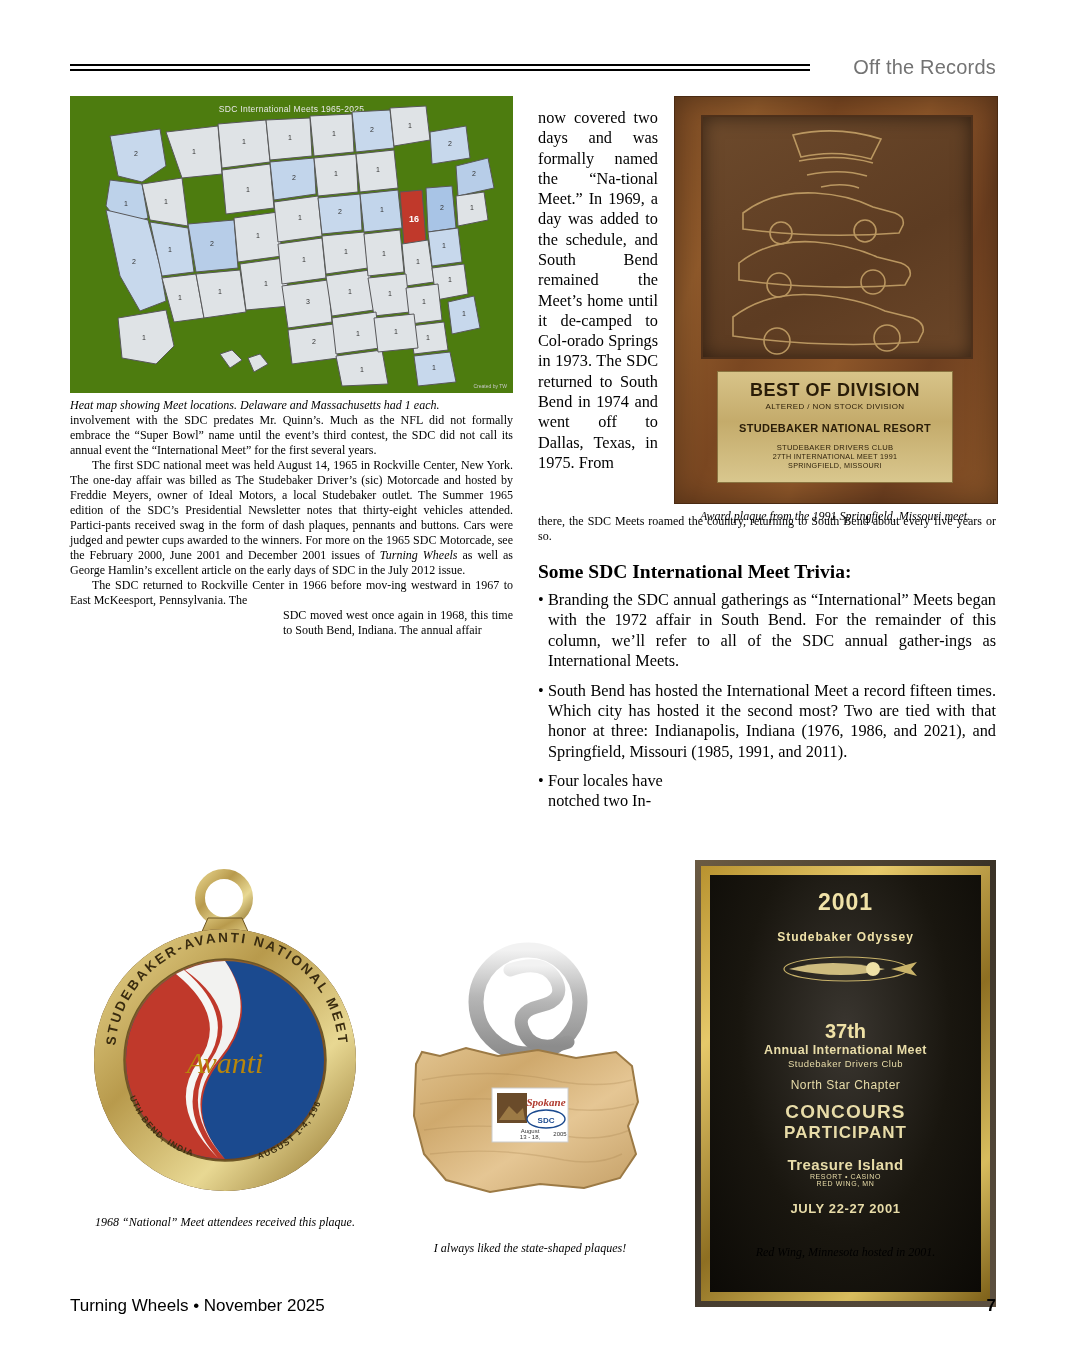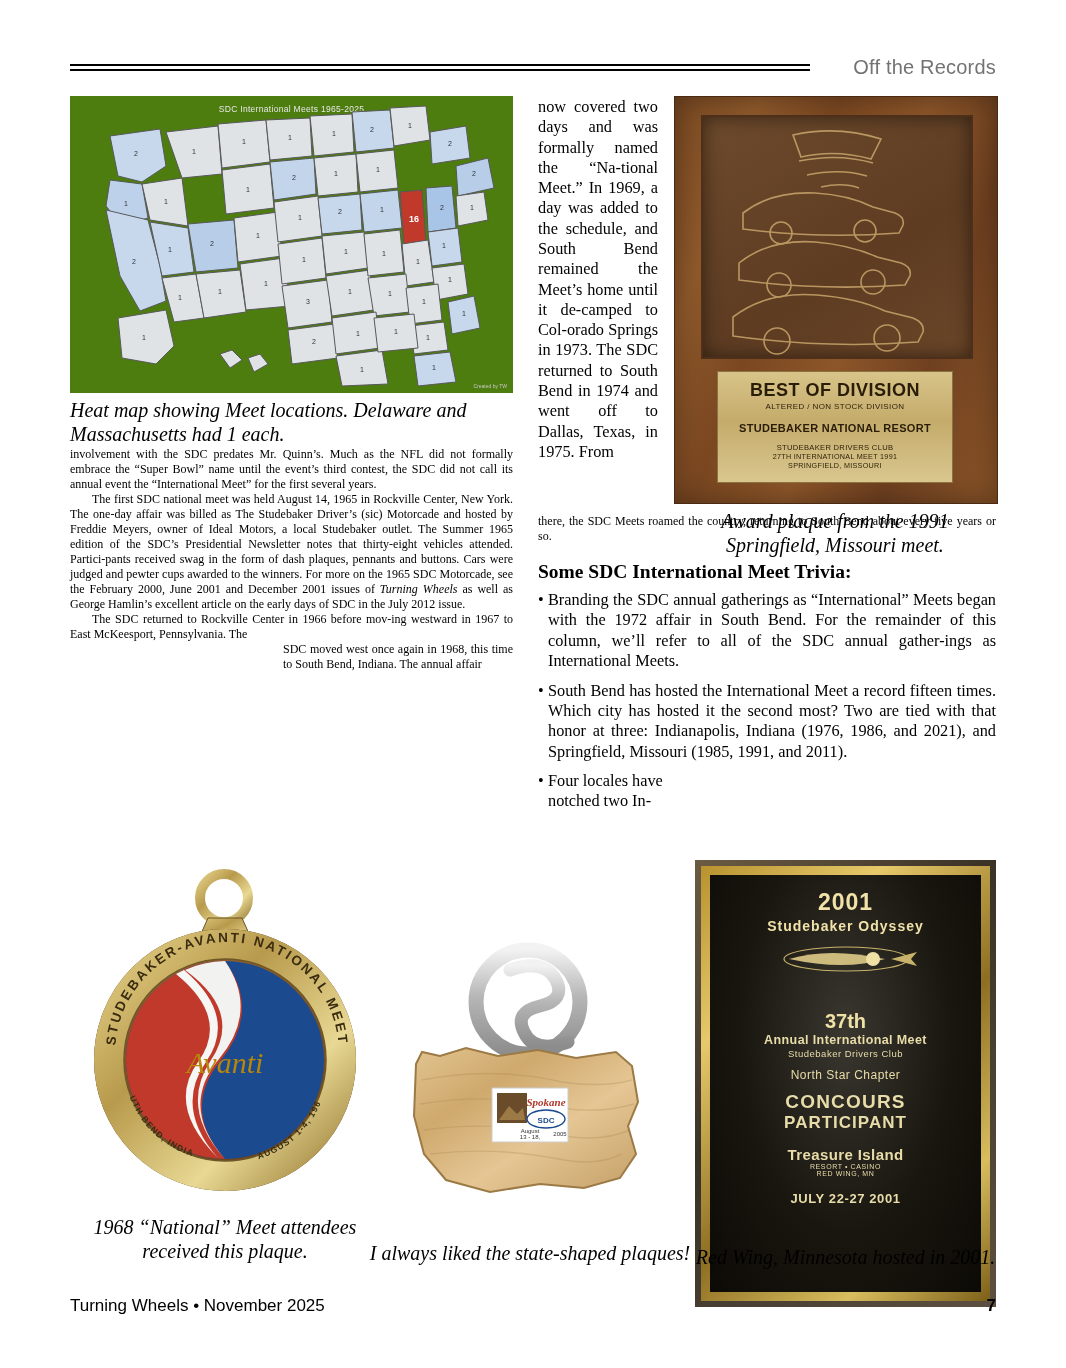--- a/index.html
+++ b/index.html
@@ -58,21 +58,21 @@
     left: 538px;
     top: 96px;
     width: 458px;
   }
 
   
   .fig { position: relative; }
   .caption {
     font-family: "Liberation Serif", serif;
     font-style: italic;
-    font-size: 20px;
+    font-size: 12px;
     line-height: 1.22;
     text-align: center;
     margin-top: 5px;
   }
   .caption.left-align { text-align: left; }
 
   
   .map-box {
     width: 443px;
     height: 297px;
@@ -233,22 +233,22 @@
     width: 100%; height: 100%;
     background: radial-gradient(ellipse at 50% 38%, #3a3630 0%, #19160f 55%, #0c0a06 100%);
     position: relative;
     overflow: hidden;
     color: #e8dca8;
     font-family: "Liberation Sans", sans-serif;
     text-align: center;
   }
   .rw-year { margin-top: 14px; font-size: 23px; font-weight: bold; color: #f0e2a8; letter-spacing:1px; }
   .rw-arc {
-    font-size: 14px; font-weight: bold; color: #f0e2a8;
-    letter-spacing: 1px; margin-top: 2px;
+    font-size: 12px; font-weight: bold; color: #f0e2a8;
+    letter-spacing: 1px; margin-top: 14px;
   }
   .rw-37 { font-size: 20px; font-weight: bold; margin-top: 24px; color:#efe1a6;}
   .rw-annual { font-size: 12.5px; font-weight: bold; letter-spacing: .4px; }
   .rw-club { font-size: 9.5px; letter-spacing: .5px; margin-top: 1px; }
   .rw-chapter { font-size: 12px; letter-spacing: .5px; margin-top: 9px; }
   .rw-concours { font-size: 19px; font-weight: bold; letter-spacing: 1.2px; margin-top: 9px; }
   .rw-part { font-size: 17px; font-weight: bold; letter-spacing: 1px; }
   .rw-ti { font-size: 15px; font-weight: bold; margin-top: 13px; letter-spacing: .4px; }
   .rw-ti small { font-size: 7px; display:block; letter-spacing:.6px; font-weight:normal;}
   .rw-date { font-size: 13px; font-weight: bold; margin-top: 14px; letter-spacing: .6px; }
@@ -399,21 +399,21 @@
     <p class="body indent">
       <span>The first SDC national meet was held August 14, 1965 in Rockville Center, New York.  The one-day affair was billed as The Studebaker Driver’s (sic) Motorcade and hosted by Freddie Meyers, owner of Ideal Motors, a local Studebaker outlet. The Summer 1965 edition of the SDC’s Presidential Newsletter notes that thirty-eight vehicles attended.  Partici-pants received swag in the form of dash plaques, pennants and buttons.  Cars were judged and pewter cups awarded to the winners. For more on the 1965 SDC Motorcade, see the February 2000, June 2001 and December 2001 issues of </span><i>Turning Wheels</i><span> as well as George Hamlin’s excellent article on the early days of SDC in the July 2012 issue.</span>
     </p>
     <p class="body indent">The SDC returned to Rockville Center in 1966 before mov-ing westward in 1967 to East McKeesport, Pennsylvania.  The</p>
     <p class="body" style="width:230px; margin-left:213px; text-align:justify;">SDC moved west once again in 1968, this time to South Bend, Indiana.  The annual affair</p>
   </div>
 
   <div class="col-right">
 
     <div style="position:relative; height:414px;">
-      <div class="narrow-col" style="position:absolute; left:0; top:1px;">now covered two days and was formally named the “Na-tional Meet.” In 1969, a day was added to the schedule, and South Bend remained the Meet’s home until it de-camped to Col-orado Springs in 1973.  The SDC returned to South Bend in 1974 and went off to Dallas, Texas, in 1975.  From</div>
+      <div class="narrow-col" style="position:absolute; left:0; top:12px;">now covered two days and was formally named the “Na-tional Meet.” In 1969, a day was added to the schedule, and South Bend remained the Meet’s home until it de-camped to Col-orado Springs in 1973.  The SDC returned to South Bend in 1974 and went off to Dallas, Texas, in 1975.  From</div>
 
       <div class="fig" style="position:absolute; left:136px; top:0;">
         <div class="plaque-wood">
           <div class="plaque-inner">
             <svg width="268" height="240" viewBox="0 0 268 240">
               <g fill="none" stroke="#c9a66b" stroke-width="1.6" opacity="0.85">
                 <path d="M90 18 q44 -10 88 4 l-10 20 q-36 -10 -70 -2 z"></path>
                 <path d="M96 44 q40 -8 74 2"></path>
                 <path d="M104 58 q34 -7 60 1"></path>
                 <path d="M118 70 q22 -5 38 1"></path>

